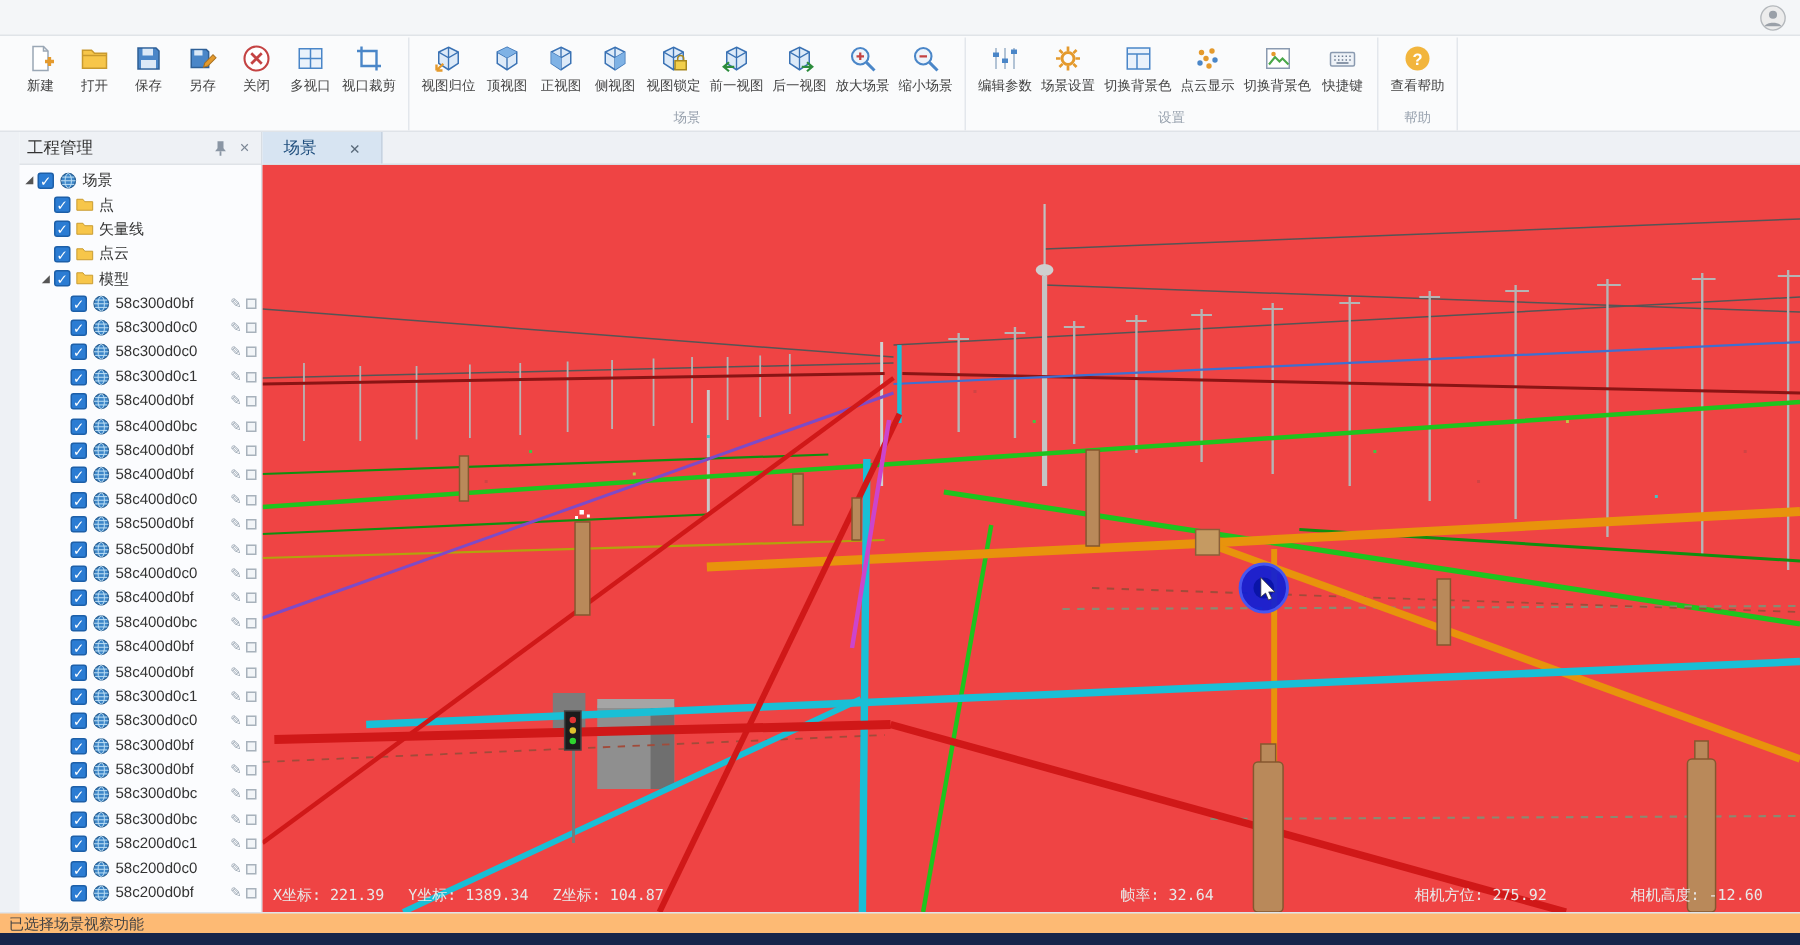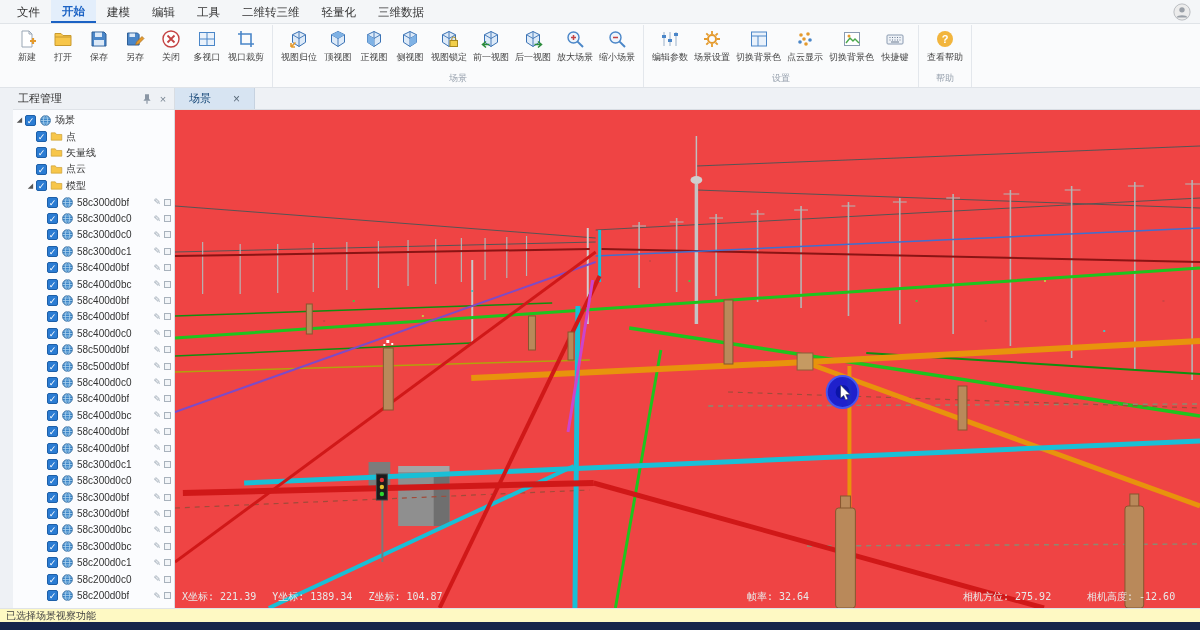--- a/index.html
+++ b/index.html
@@ -61,37 +61,27 @@
   .pgd { stroke:#0f8f0f; fill:none; }
   .po  { stroke:#e8930c; fill:none; }
   .pc  { stroke:#19bfd6; fill:none; }
   .prd { stroke:#d01818; fill:none; }
   .pm  { stroke:#cc44cc; fill:none; }
   .dash  { stroke:#8a8a72; stroke-width:1.4; fill:none; stroke-dasharray:5 5; }
   .dashr { stroke:#a14b3a; stroke-width:1.2; fill:none; stroke-dasharray:5 5; }
   .tan { fill:#b9895a; stroke:#85572f; stroke-width:1; }
 
   
-  .statusbar { height:14px; background:#fef9c3; border-top:1px solid #dfe3e8; display:flex; align-items:center; padding:0 6px; font-size:10px; color:#444; }
+  .statusbar { height:14px; background:#fdba74; border-top:1px solid #dfe3e8; display:flex; align-items:center; padding:0 6px; font-size:10px; color:#444; }
   .navybar { height:8px; background:#16254a; }
 </style>
 </head>
 <body>
 
 <div class="menubar">
-  <div style="display:flex">
-      <div class="menu-item">文件</div>
-      <div class="menu-item active">开始</div>
-      <div class="menu-item">建模</div>
-      <div class="menu-item">编辑</div>
-      <div class="menu-item">工具</div>
-      <div class="menu-item">二维转三维</div>
-      <div class="menu-item">轻量化</div>
-      <div class="menu-item">三维数据</div>
-    </div>
   <div class="avatar">
     <svg viewBox="0 0 20 20">
         <circle cx="10" cy="10" r="9" fill="#ececec" stroke="#b4b8bc"></circle>
         <circle cx="10" cy="7.6" r="3" fill="#9aa0a8"></circle>
         <path d="M3.8 16.2c1.2-3.6 11.2-3.6 12.4 0" fill="#9aa0a8"></path>
       </svg>
   </div>
 </div>
 
 <div class="ribbon">
@@ -938,21 +928,21 @@
           <circle r="16" fill="none" stroke="#4656f0" stroke-width="2"></circle>
           <circle r="7" fill="#0a14a8"></circle>
           <path d="M-2 -7 L-2 6 L1.2 3.4 L3.2 8 L5.4 7 L3.3 2.6 L7.5 2.6 Z" fill="#fff" stroke="#333" stroke-width="0.5"></path>
         </g>
       </svg>
 
       <div class="vstat" style="left:7px">
         <span>X坐标: 221.39</span><span>Y坐标: 1389.34</span><span>Z坐标: 104.87</span>
       </div>
       <div class="vstat" style="left:572px">帧率: 32.64</div>
-      <div class="vstat" style="left:788px">相机方位: 275.92</div>
+      <div class="vstat" style="left:768px">相机方位: 275.92</div>
       <div class="vstat" style="left:912px">相机高度: -12.60</div>
     </div>
   </div>
 </div>
 
 <div class="statusbar">
   <span>已选择场景视察功能</span>
 </div>
 <div class="navybar"></div>
 

